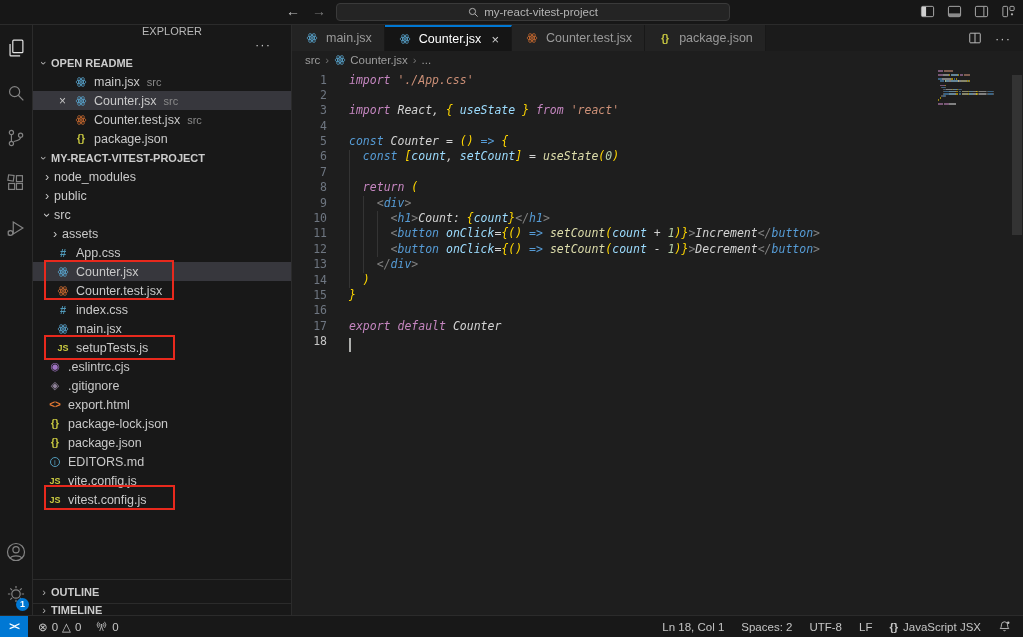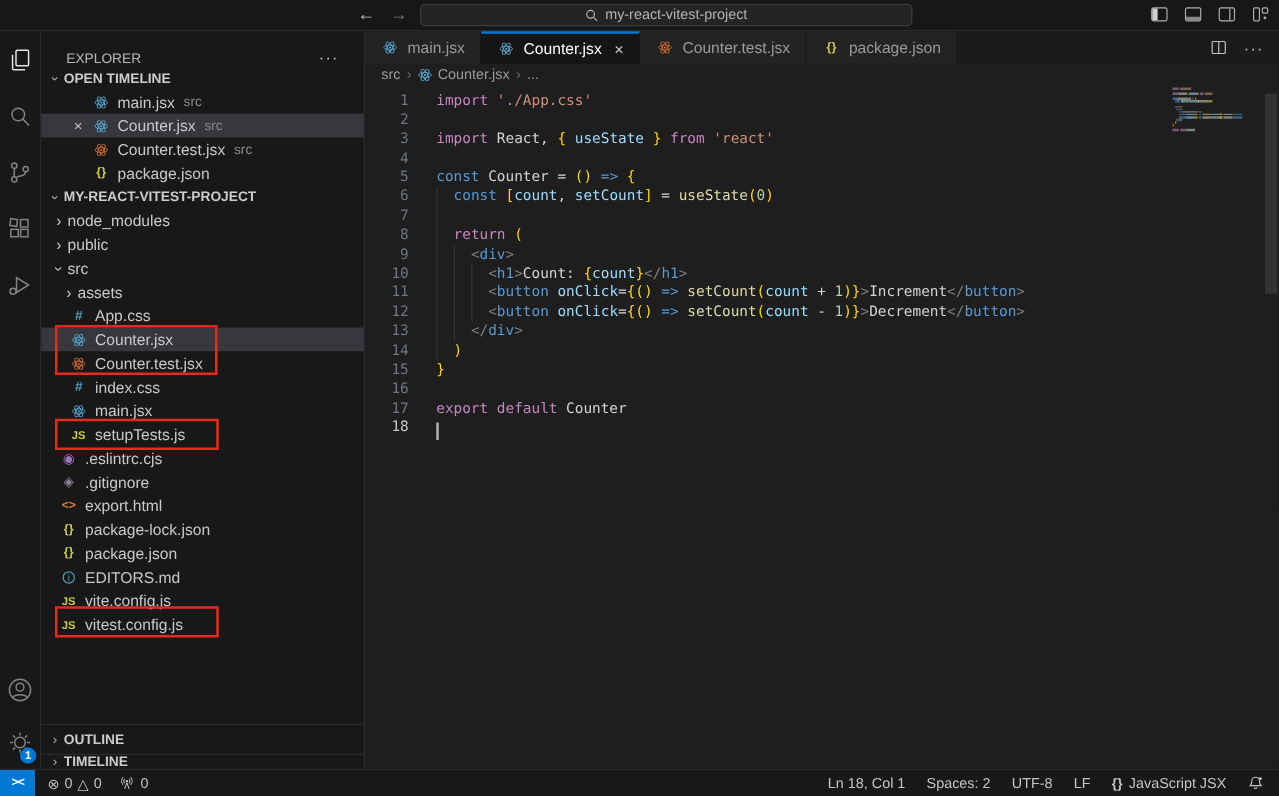--- a/index.html
+++ b/index.html
@@ -17,21 +17,21 @@
 
   
   .activitybar { position:absolute; left:0; top:25px; width:33px; height:590px; background:#181818; border-right:1px solid #2b2b2b; display:flex; flex-direction:column; }
   .ab-item { height:45px; display:flex; align-items:center; justify-content:center; cursor:pointer; }
   .ab-bottom { margin-top:auto; }
   .ab-bottom .ab-item { height:42px; position:relative; }
   .badge { position:absolute; right:3px; bottom:4px; width:13px; height:13px; border-radius:50%; background:#0078d4; color:#fff; font-size:9px; line-height:13px; text-align:center; font-weight:bold; }
 
   
   .sidebar { position:absolute; left:33px; top:25px; width:259px; height:590px; background:#181818; border-right:1px solid #2b2b2b; font-size:12.5px; display:flex; flex-direction:column; }
-  .sb-title { height:28px; display:flex; align-items:flex-end; padding-left:20px; font-size:11px; color:#b8b8b8; }
+  .sb-title { height:28px; display:flex; align-items:center; padding-left:20px; font-size:11px; color:#b8b8b8;flex-direction:column; }
   .sb-title .more { margin-left:auto; margin-right:20px; color:#c5c5c5; letter-spacing:1px; cursor:pointer; font-size:13px; }
   .sec-header { height:19px; display:flex; align-items:center; font-size:11px; font-weight:bold; color:#cccccc; padding-left:4px; cursor:pointer; }
   .sec-header .chev { width:14px; text-align:center; font-weight:normal; color:#b0b0b0; display:inline-block; }
   .chev.open { transform:rotate(90deg); }
   .oe-row { height:19px; display:flex; align-items:center; padding-left:26px; cursor:pointer; color:#c9c9c9; }
   .oe-row .close-slot { width:14px; color:#c5c5c5; font-size:12px; }
   .oe-row.sel { background:#37373d; }
   .tree-row { height:19px; display:flex; align-items:center; cursor:pointer; color:#c9c9c9; white-space:nowrap; }
   .tree-row.sel { background:#37373d; }
   .fi { width:16px; display:inline-flex; justify-content:center; align-items:center; margin-right:5px; flex:none; }
@@ -48,21 +48,21 @@
   .tab.active { background:#151515; color:#ffffff; border-top:2px solid #0078d4; }
   .tab .close { margin-left:4px; font-size:13px; color:#cfcfcf; }
   .tab-actions { margin-left:auto; display:flex; align-items:center; gap:13px; padding-right:12px; color:#c0c0c0; }
   .breadcrumb { position:absolute; left:0; top:26px; width:731px; height:18px; display:flex; align-items:center; gap:5px; padding-left:13px; font-size:11.5px; color:#9d9d9d; }
   .breadcrumb .sep { color:#6e6e6e; }
   .code-wrap { position:absolute; left:0; top:44px; width:731px; height:546px; font-family:"DejaVu Sans Mono", monospace; font-size:11.5px; line-height:15.4px; }
   .gutter { position:absolute; left:0; top:3.5px; width:43px; text-align:right; color:#6e7681; }
   .gutter .ln { height:15.4px; padding-right:8px; }
   .gutter .ln.cur { color:#c6c6c6; }
   .code-lines { position:absolute; left:57px; top:3.5px; white-space:pre; }
-  .cl { height:15.4px; }
+  .cl { height:15.4px;font-style:italic; }
   .guide { position:absolute; width:1px; background:#343434; }
   .cursor { position:absolute; left:57px; top:268.8px; width:1.5px; height:14px; background:#aeafad; }
   .minimap { position:absolute; left:646px; top:45px; width:60px; }
   .mm-row { height:1.7px; margin-bottom:0.4px; font-size:0; white-space:nowrap; }
   .mm-row span { display:inline-block; height:100%; opacity:0.55; }
   .vscroll { position:absolute; left:720px; top:50px; width:10px; height:160px; background:#464646; opacity:0.55; cursor:grab; }
 
   
   .statusbar { position:absolute; left:0; top:615px; width:1023px; height:22px; background:#181818; border-top:1px solid #2b2b2b; display:flex; align-items:center; font-size:11.5px; color:#c5c5c5; }
   .remote { width:28px; height:22px; background:#0078d4; color:#fff; display:flex; align-items:center; justify-content:center; font-size:10px; font-weight:bold; letter-spacing:-1px; cursor:pointer; }
@@ -182,21 +182,21 @@
       </div>
   </nav>
 
   <aside class="sidebar">
     <div class="sb-title">
       <span>EXPLORER</span>
       <span class="more">···</span>
     </div>
     <div class="sec-header">
       <span class="chev open">›</span>
-      <span>OPEN TIMELINE</span>
+      <span>OPEN README</span>
     </div>
     <div>
         <div class="oe-row">
           <span class="close-slot"></span>
           <span class="fi">
             <svg width="12" height="12" viewBox="0 0 24 24" fill="none" stroke="#58a6d0" stroke-width="1.5">
               <ellipse cx="12" cy="12" rx="10" ry="4"></ellipse>
               <ellipse cx="12" cy="12" rx="10" ry="4" transform="rotate(60 12 12)"></ellipse>
               <ellipse cx="12" cy="12" rx="10" ry="4" transform="rotate(120 12 12)"></ellipse>
               <circle cx="12" cy="12" r="1.8" fill="#58a6d0" stroke="none"></circle>

